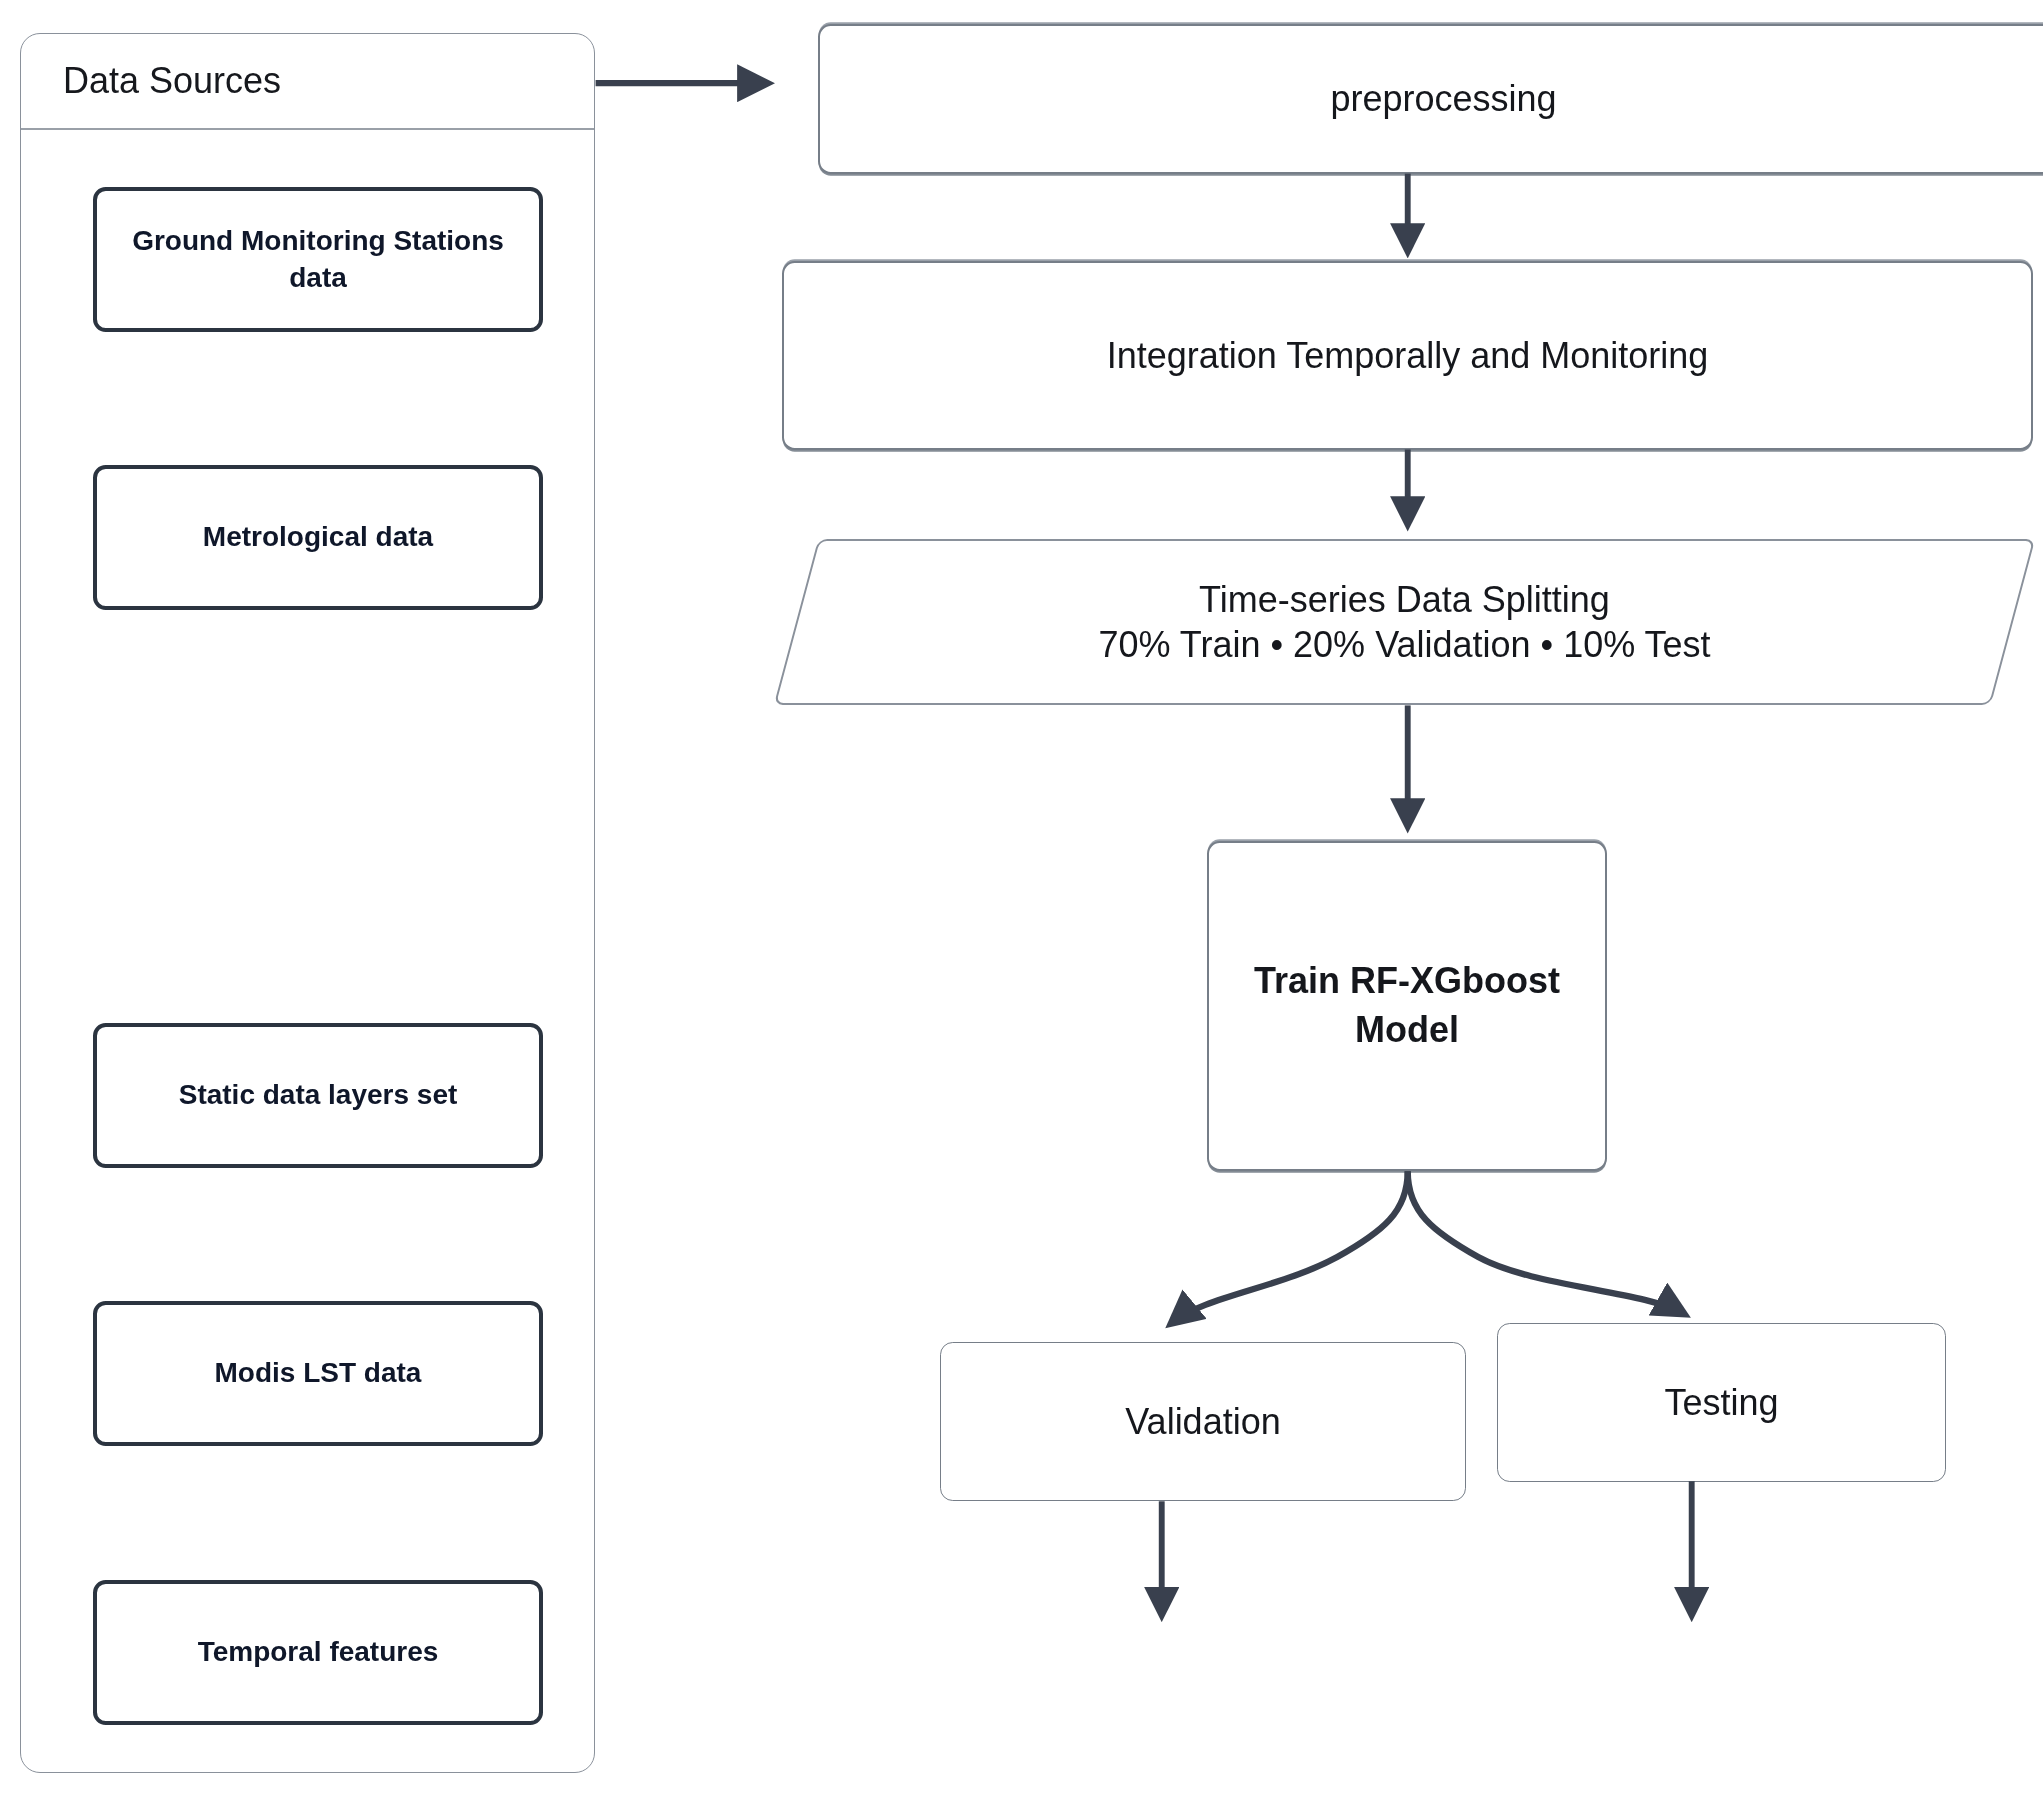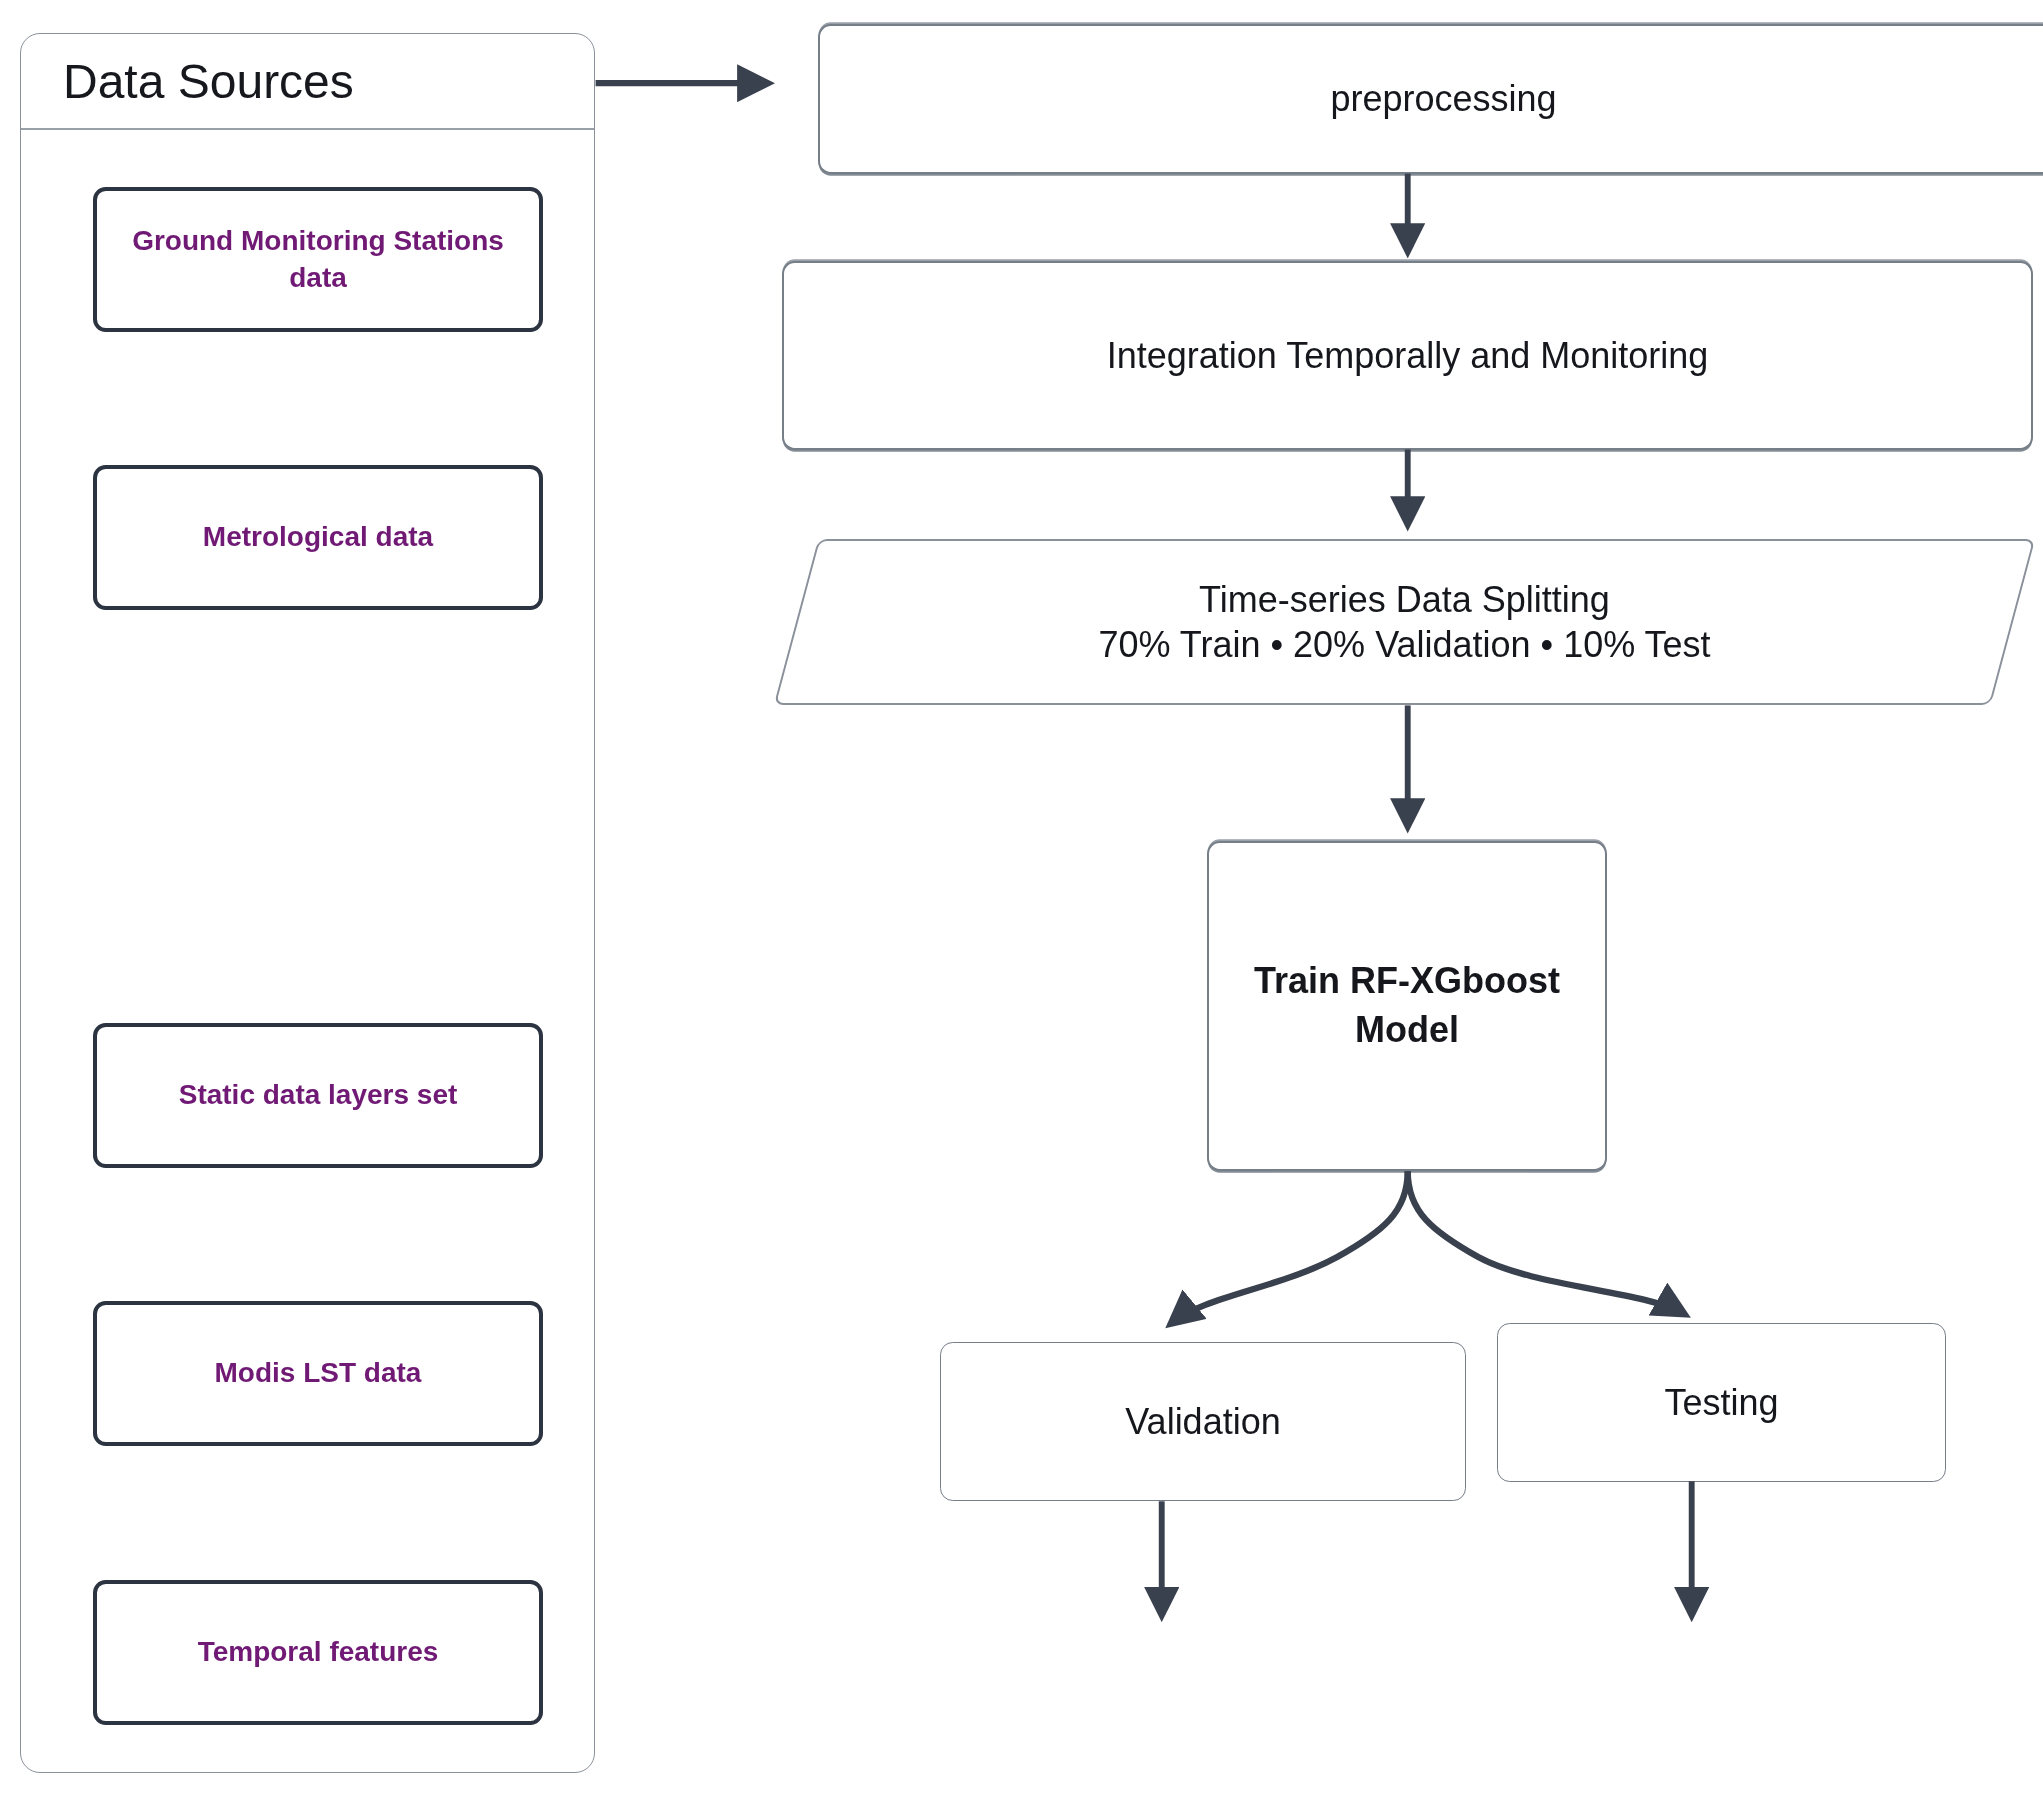--- a/index.html
+++ b/index.html
@@ -32,40 +32,40 @@
   }
   .panel-header {
     position: absolute;
     left: 0; top: 0; right: 0;
     height: 96px;
     border-bottom: 2.7px solid #9aa0a8;
     display: flex;
     align-items: center;
     padding-left: 42px;
     box-sizing: border-box;
-    font-size: 48px;
+    font-size: 36px;
     color: #16181d;
   }
   .src-box {
     position: absolute;
     left: 72px;
     width: 450px; height: 145px;
     border: 4.5px solid #2b3440;
     border-radius: 12.7px;
     background: #ffffff;
     box-sizing: border-box;
     display: flex;
     align-items: center;
     justify-content: center;
     text-align: center;
     font-weight: bold;
     font-size: 28px;
     line-height: 1.3;
     padding: 0 11px;
-    color: #701a75;
+    color: #0f172a;
   }
   
   .node {
     position: absolute;
     background: #ffffff;
     border: 2.7px solid #767e88;
     border-radius: 12.7px;
     box-sizing: border-box;
     display: flex;
     align-items: center;

